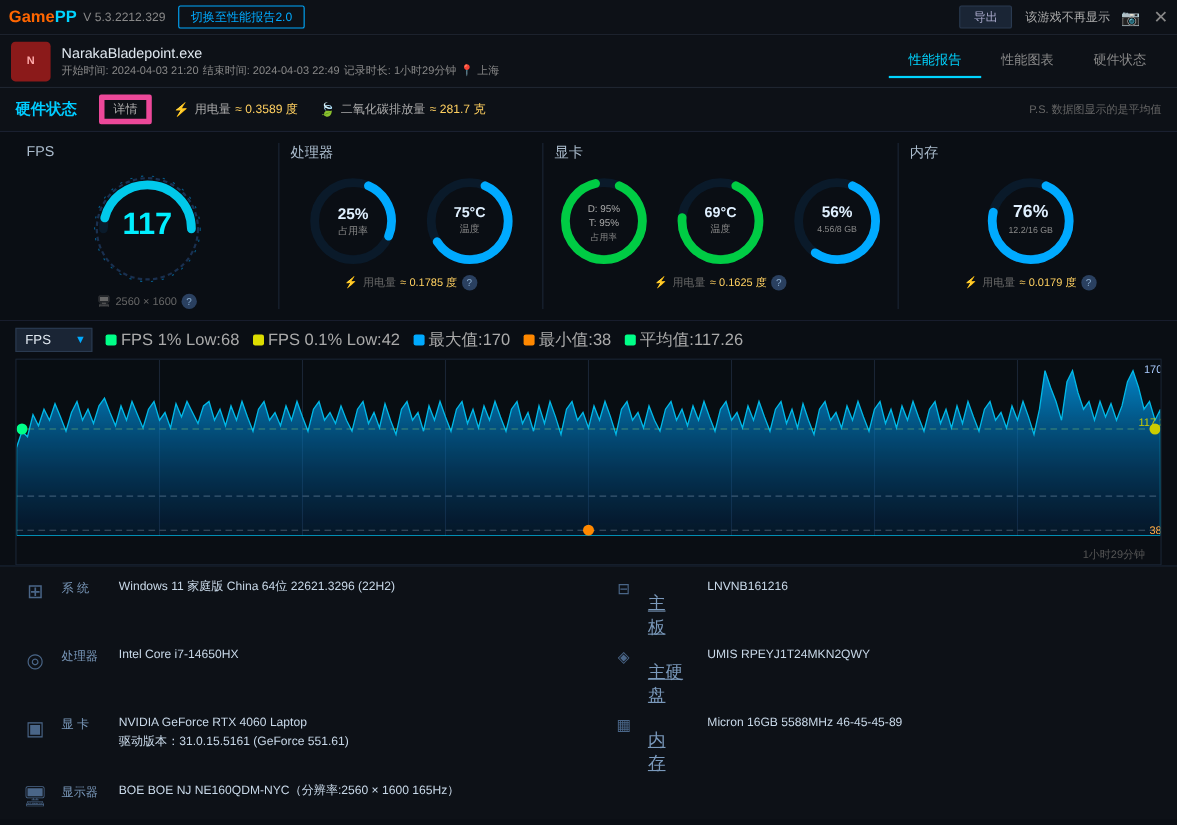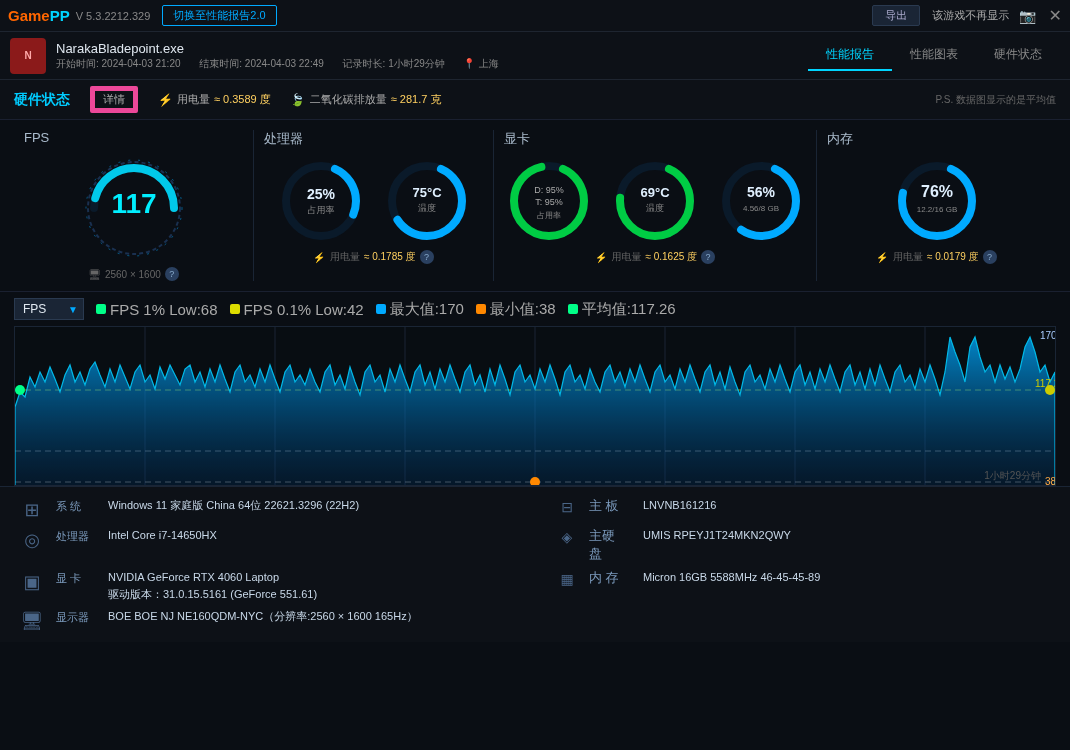--- a/index.html
+++ b/index.html
@@ -89,21 +89,21 @@
       display: flex;
       align-items: center;
       justify-content: center;
       font-size: 10px;
       color: #faa;
       font-weight: bold;
     }
     .game-info { flex: 1; }
     .game-name { color: #e0e8f0; font-size: 13px; font-weight: normal; }
     .game-times { color: #888; font-size: 10px; margin-top: 1px; }
-    .game-times span { margin-right: 16px; }
+    .game-times span { margin-right: 1px; }
     .nav-tabs {
       display: flex;
       gap: 0;
     }
     .nav-tab {
       padding: 6px 18px;
       color: #888;
       font-size: 12px;
       cursor: pointer;
       border-bottom: 2px solid transparent;
@@ -250,21 +250,21 @@
     }
     .legend-dot {
       width: 10px;
       height: 10px;
       border-radius: 2px;
     }
 
     
     .chart-canvas-wrap {
       position: relative;
-      height: 160px;
+      height: 188px;
       margin: 0 14px 0 14px;
       background: #0a0e14;
       border: 1px solid #1a2535;
       overflow: hidden;
     }
 
     
     .sysinfo {
       background: #0d1117;
       padding: 10px 20px;
@@ -304,24 +304,25 @@
       line-height: 1.5;
       margin-left: 8px;
     }
     .sysinfo-right-row {
       display: flex;
       align-items: flex-start;
       gap: 10px;
     }
     .sysinfo-right-key {
       color: #7a99bb;
-      font-size: 13px;
+      font-size: 16px;
       width: 36px;
       flex-shrink: 0;
-      margin-top: 0;
+      margin-top: 14px;
+      text-decoration: underline;
     }
   </style>
 </head>
 <body>
 
 <div class="titlebar">
   <span class="titlebar-logo">
     <span style="color:#ff6600">Game</span><span style="color:#00d4ff">PP</span>
   </span>
   <span class="titlebar-version">V 5.3.2212.329</span>

